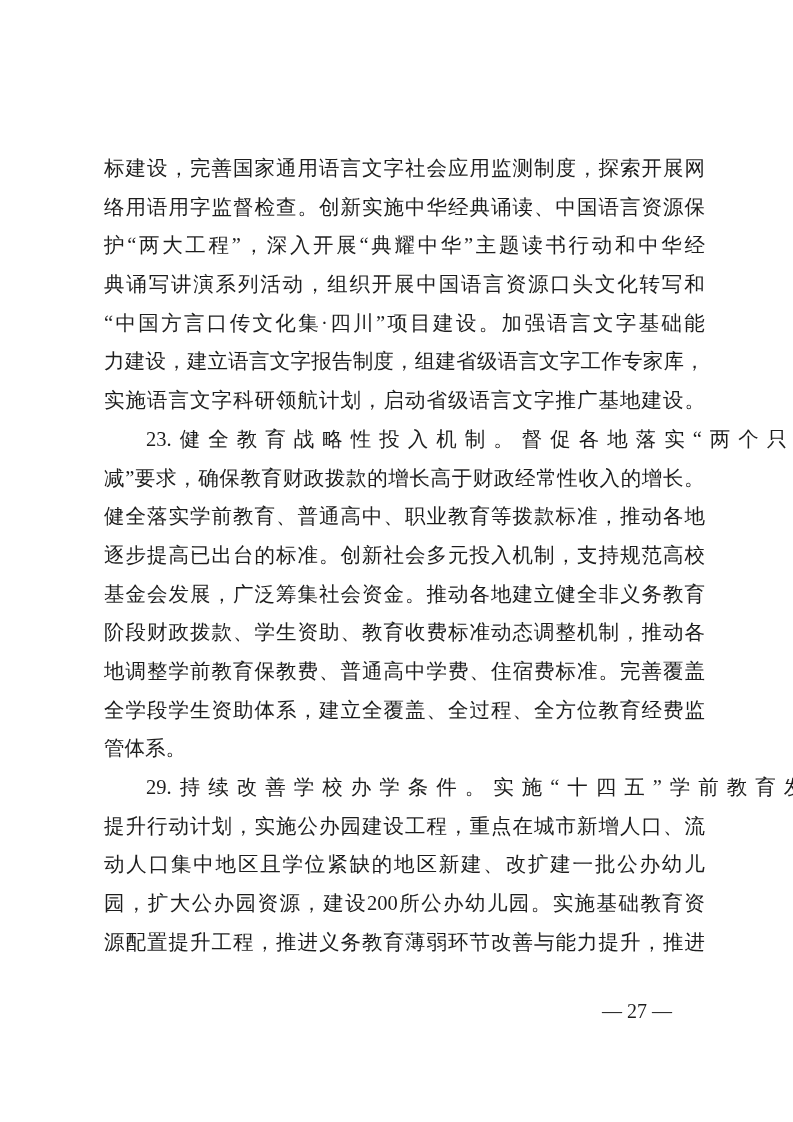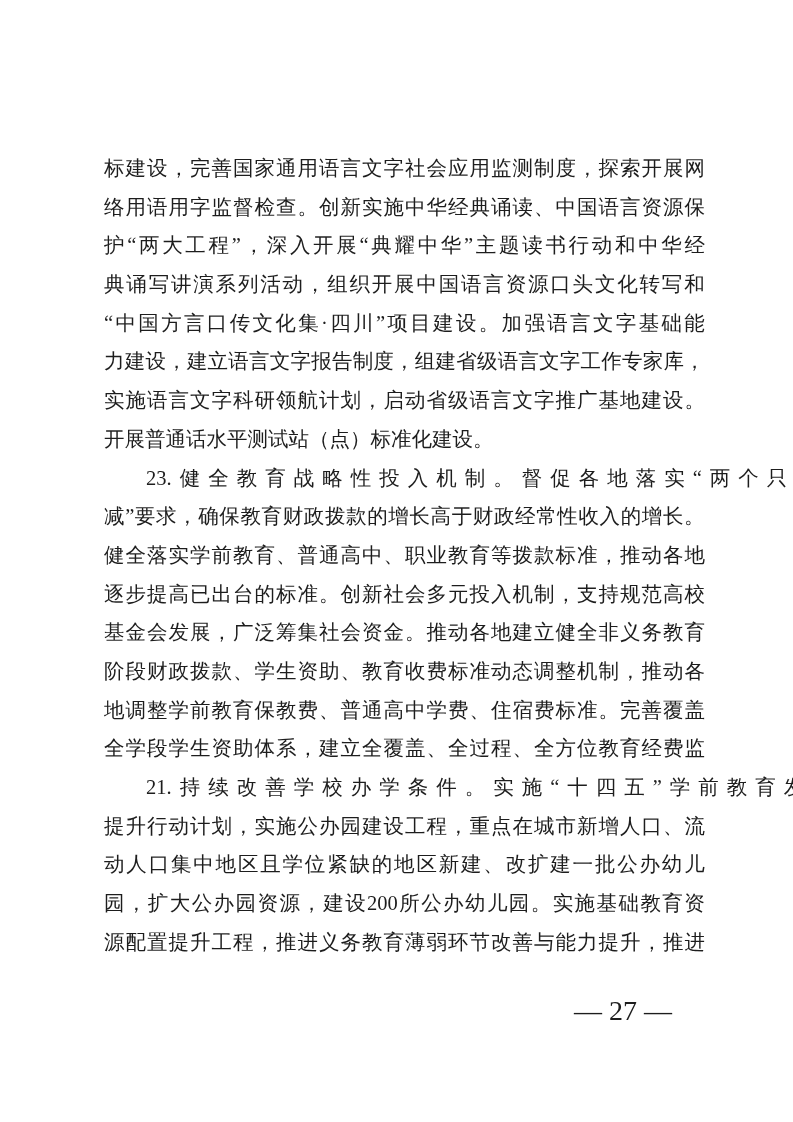--- a/index.html
+++ b/index.html
@@ -43,21 +43,21 @@
     display: inline-block;
   }
   .line.indent {
     padding-left: 42px;
     gap: 8px;
   }
   .footer {
     position: absolute;
     top: 998px;
     right: 121px;
-    font-size: 28px;
+    font-size: 20px;
     line-height: 26px;
     color: #1d1d1d;
   }
 </style>
 </head>
 <body>
 
 <div class="page">
   <div class="text-block">
       <div class="paragraph">
@@ -264,21 +264,20 @@
           <span>文</span>
           <span>字</span>
           <span>推</span>
           <span>广</span>
           <span>基</span>
           <span>地</span>
           <span>建</span>
           <span>设</span>
           <span>。</span>
         </div>
-        <div class="line">开展普通话水平测试站（点）标准化建设。</div>
       </div>
       <div class="paragraph">
         <div class="line justify indent">
           <span>23.</span>
           <span>健</span>
           <span>全</span>
           <span>教</span>
           <span>育</span>
           <span>战</span>
           <span>略</span>
@@ -505,24 +504,25 @@
           <span>、</span>
           <span>全</span>
           <span>方</span>
           <span>位</span>
           <span>教</span>
           <span>育</span>
           <span>经</span>
           <span>费</span>
           <span>监</span>
         </div>
+        <div class="line">管体系。</div>
       </div>
       <div class="paragraph">
         <div class="line justify indent">
-          <span>21.</span>
+          <span>29.</span>
           <span>持</span>
           <span>续</span>
           <span>改</span>
           <span>善</span>
           <span>学</span>
           <span>校</span>
           <span>办</span>
           <span>学</span>
           <span>条</span>
           <span>件</span>

